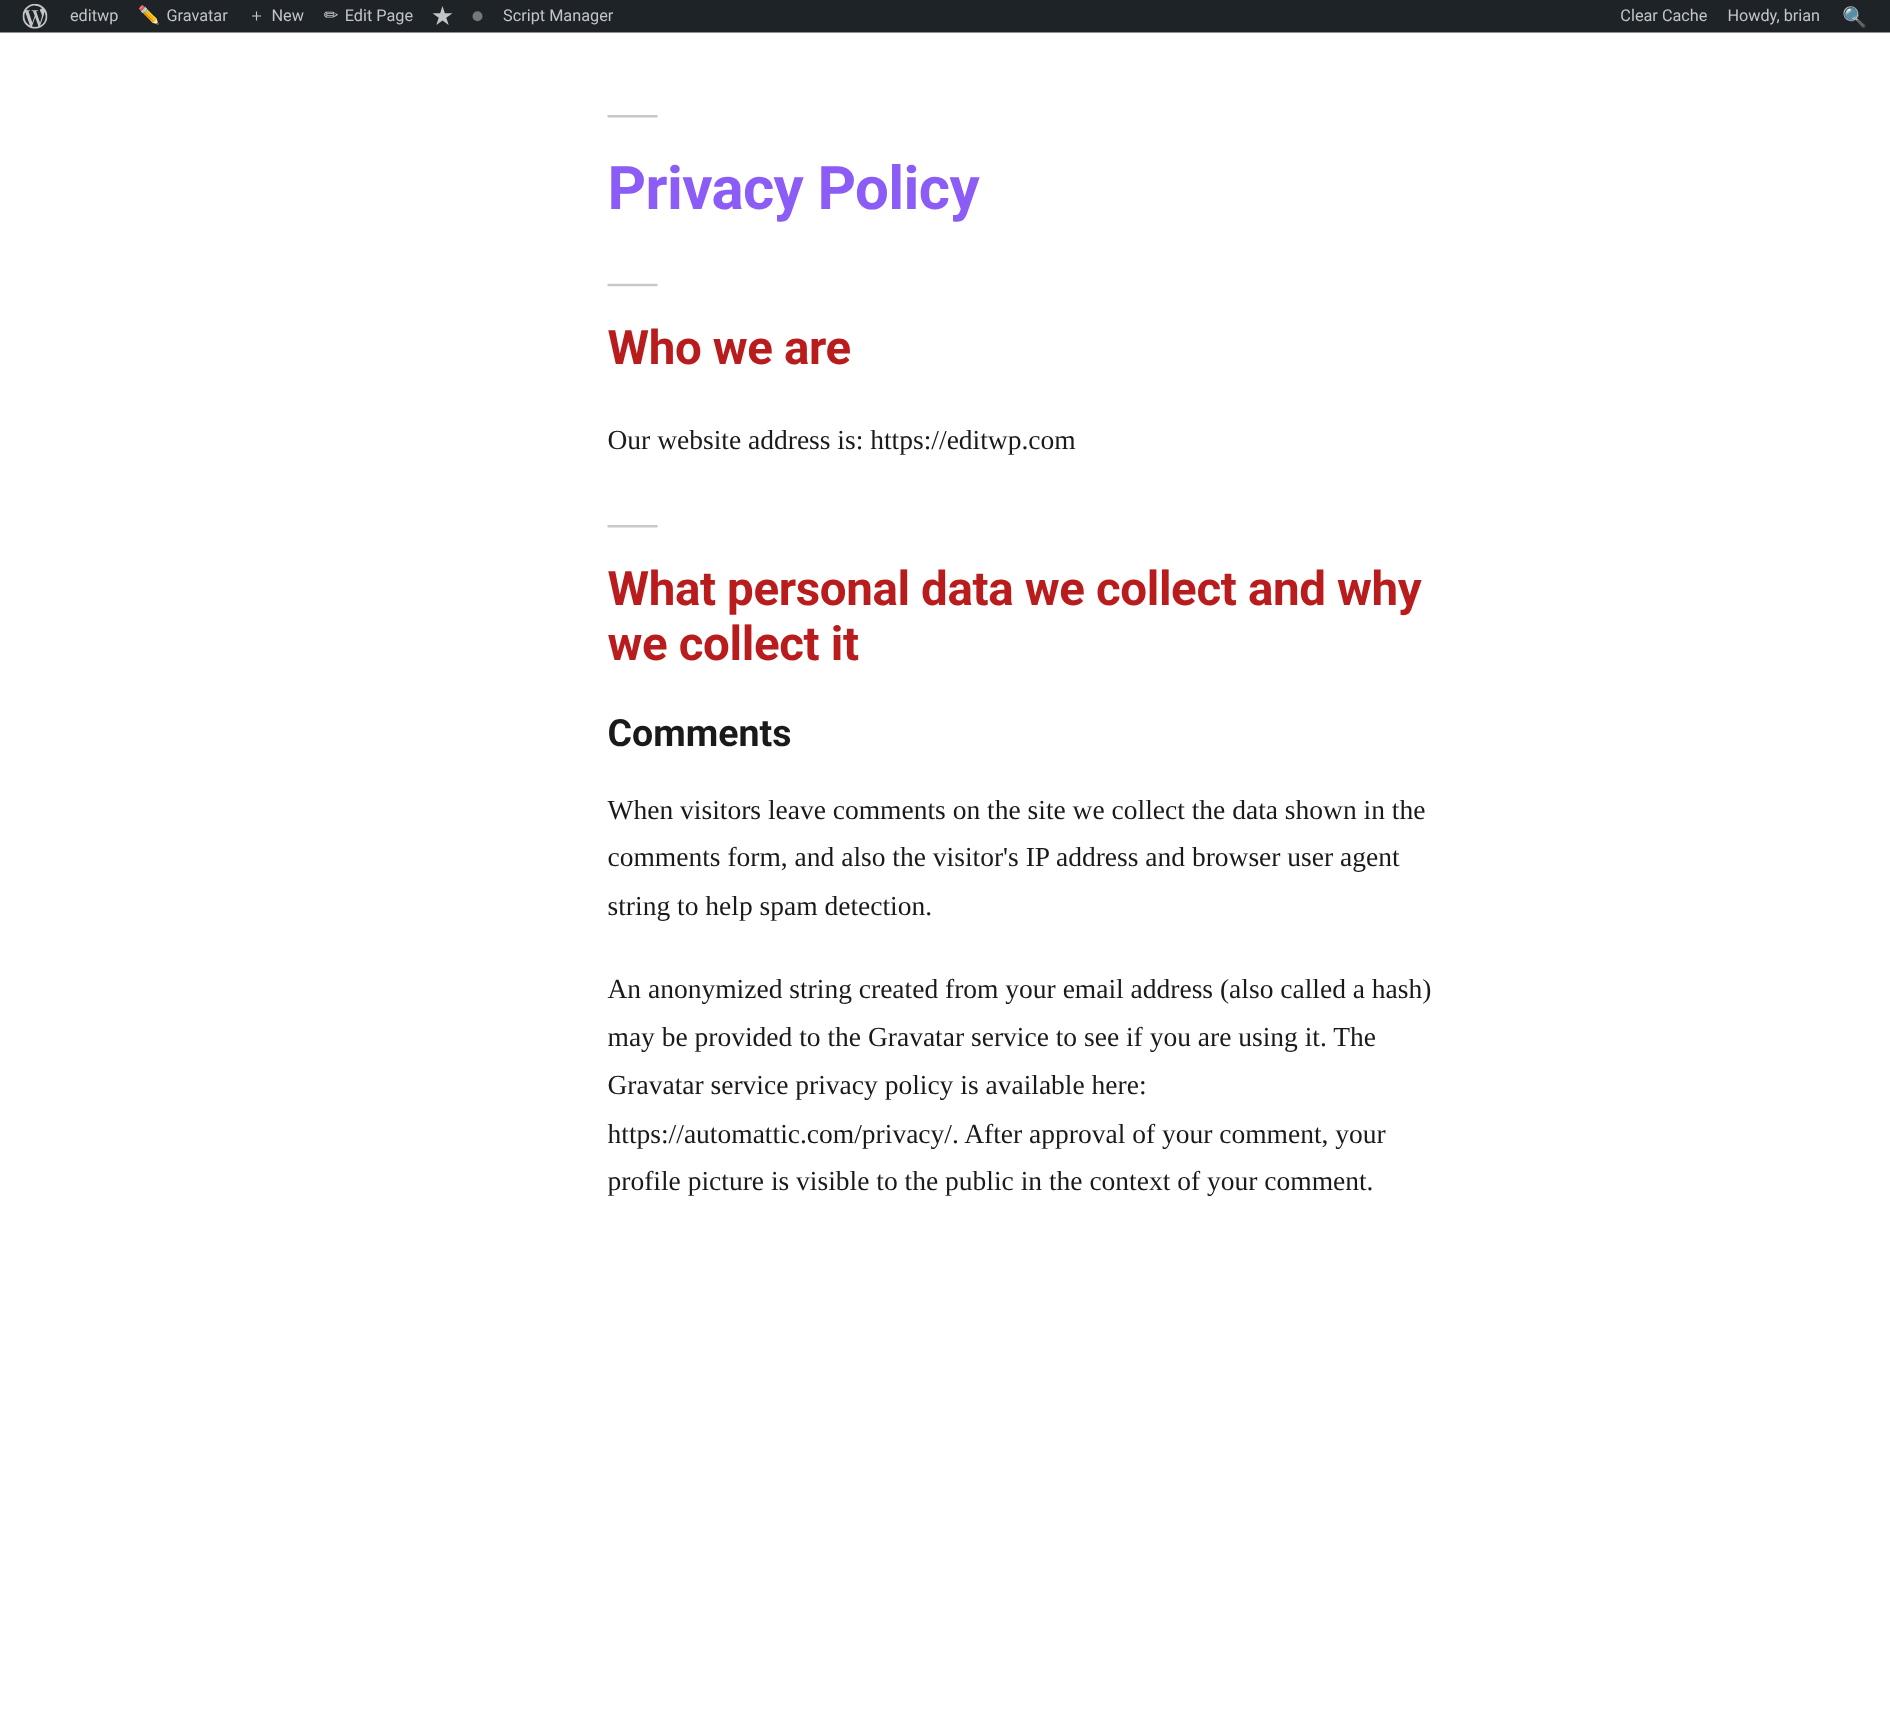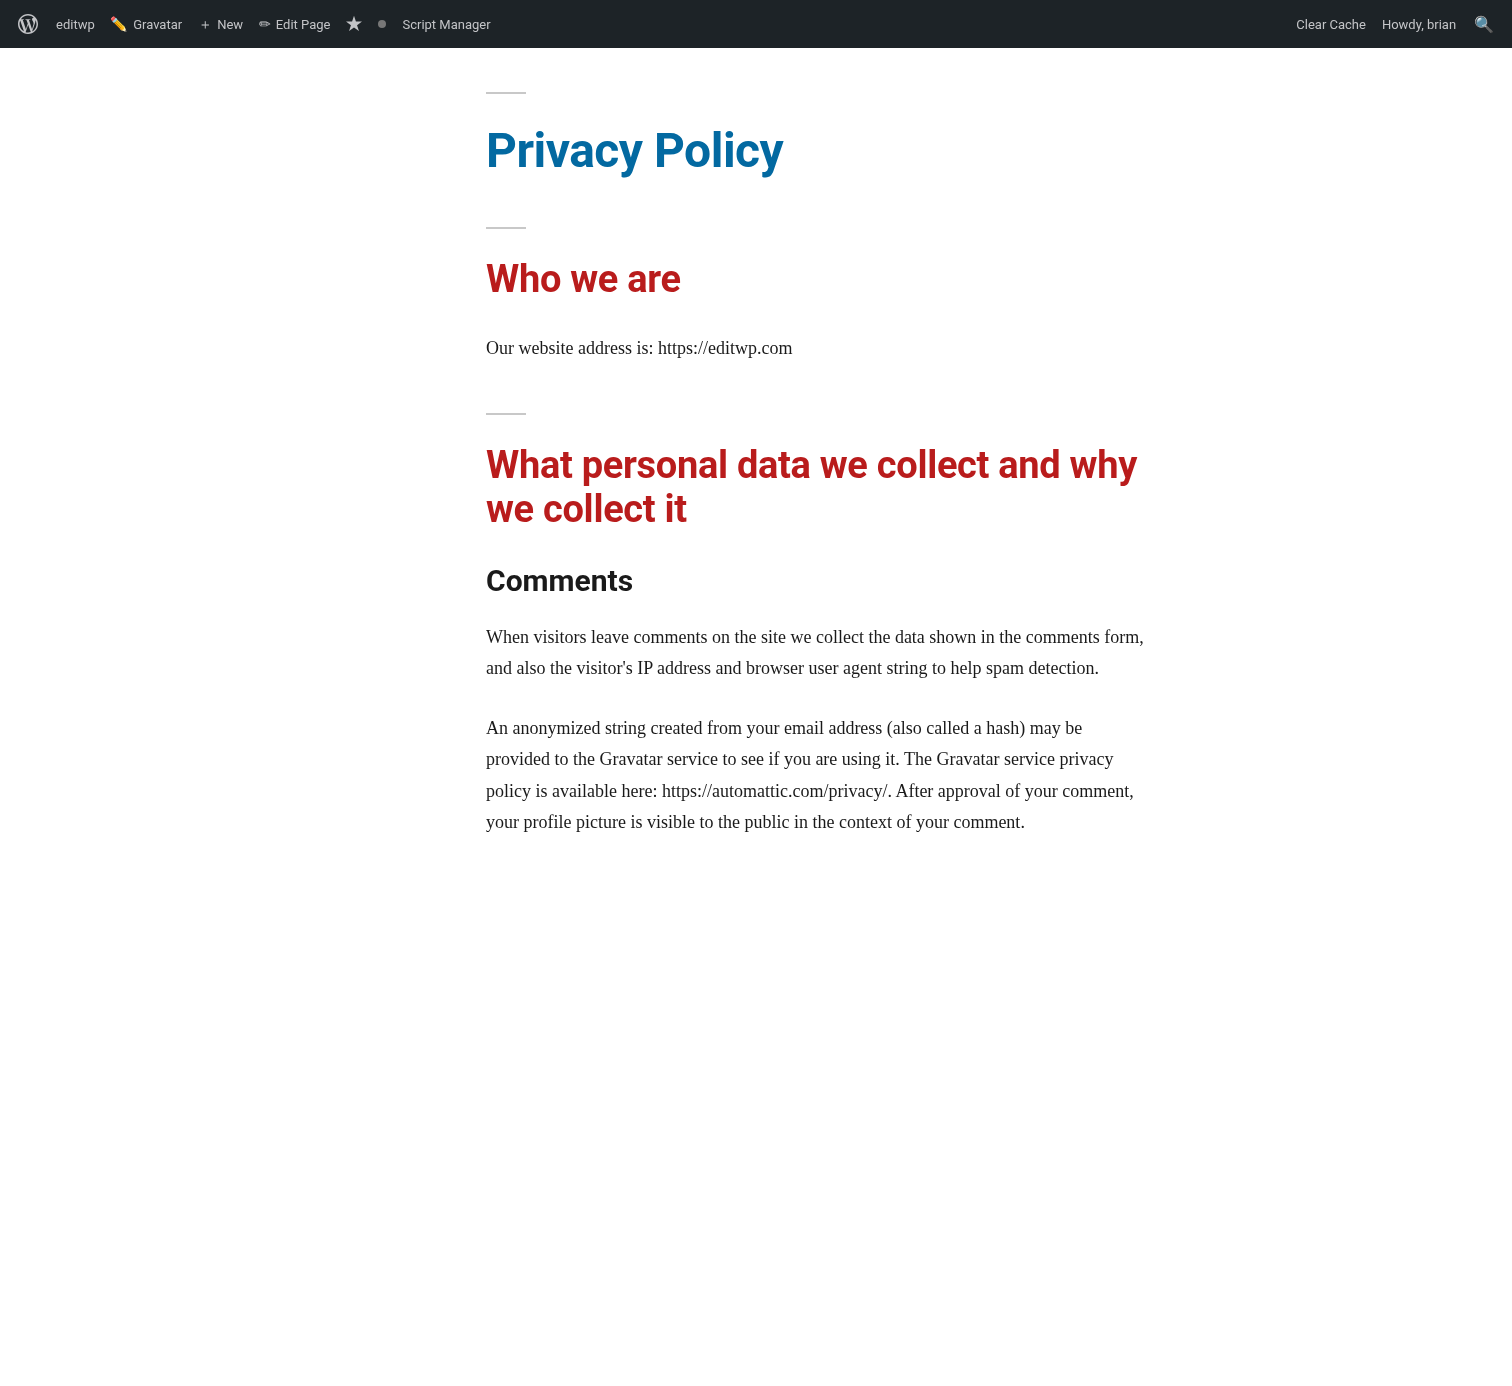--- a/index.html
+++ b/index.html
@@ -13,21 +13,21 @@
       background: #fff;
       color: #1a1a1a;
     }
 
     
     #wpadminbar {
       position: fixed;
       top: 0;
       left: 0;
       right: 0;
-      height: 48px;
+      height: 26px;
       background: #1d2327;
       display: flex;
       align-items: center;
       padding: 0 8px;
       z-index: 9999;
       gap: 0;
     }
 
     .admin-bar-item {
       display: flex;
@@ -84,21 +84,21 @@
       width: 40px;
       height: 2px;
       background: #c8c8c8;
       margin-bottom: 28px;
     }
 
     .page-title {
       font-family: -apple-system, BlinkMacSystemFont, 'Segoe UI', Roboto, sans-serif;
       font-size: 48px;
       font-weight: 700;
-      color: #0369a1;
+      color: #8b5cf6;
       margin-bottom: 48px;
       letter-spacing: -0.5px;
     }
 
     .section-heading {
       font-family: -apple-system, BlinkMacSystemFont, 'Segoe UI', Roboto, sans-serif;
       font-size: 38px;
       font-weight: 700;
       color: #b91c1c;
       margin-bottom: 32px;
@@ -108,21 +108,21 @@
     .sub-heading {
       font-family: -apple-system, BlinkMacSystemFont, 'Segoe UI', Roboto, sans-serif;
       font-size: 30px;
       font-weight: 700;
       color: #1a1a1a;
       margin-bottom: 24px;
     }
 
     .body-text {
       font-family: Georgia, 'Times New Roman', serif;
-      font-size: 18px;
+      font-size: 22px;
       line-height: 1.75;
       color: #1a1a1a;
       margin-bottom: 28px;
     }
 
     .section-block {
       margin-bottom: 48px;
     }
 
     .script-manager-dot {

